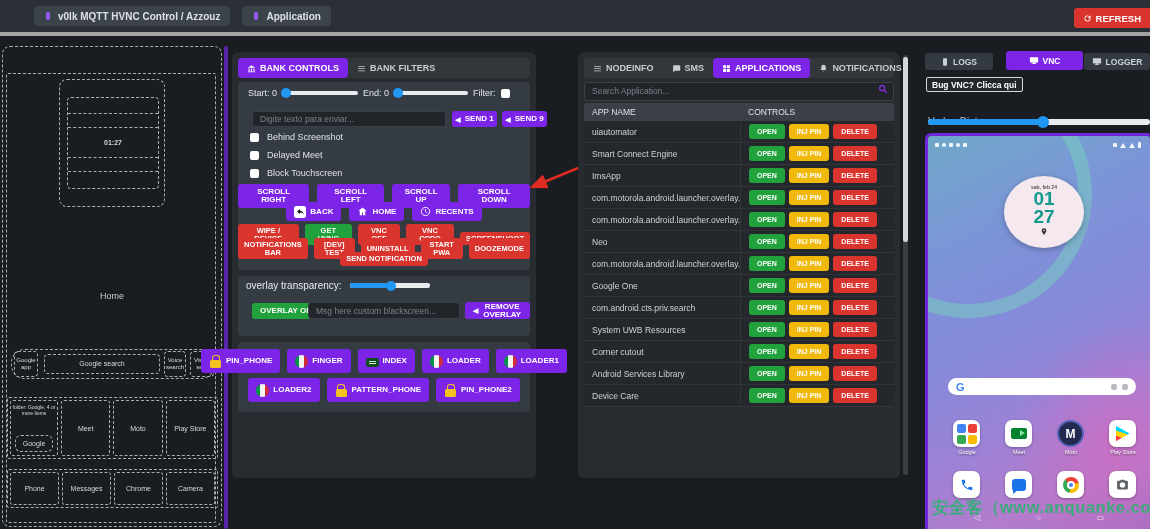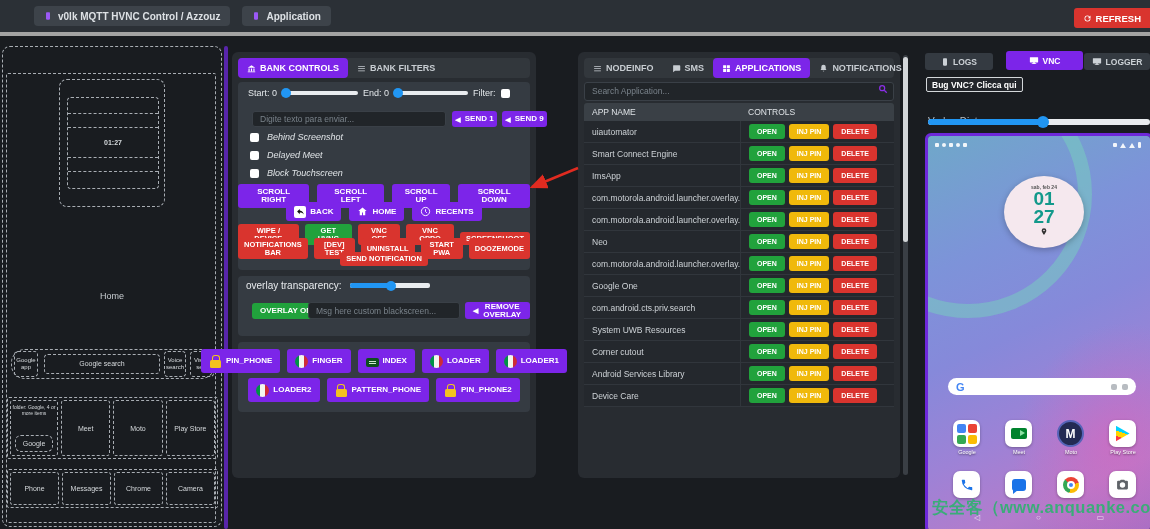--- a/index.html
+++ b/index.html
@@ -88,21 +88,21 @@
   .checkbox { width:9px; height:9px; background:#fff; border-radius:2px; flex:0 0 auto; cursor:pointer; }
 
   .text-input { background:#212529; border:1px solid #3a4047; border-radius:3px;
     color:#aab1b7; font-size:8.5px; padding:0 7px; font-family:inherit; }
   .text-input::placeholder { color:#79828a; }
   #bank-text { position:absolute; left:14px; top:29px; width:194px; height:16px; }
   #send1 { position:absolute; left:214px; top:29px; width:45px; height:16px; font-size:8px; }
   #send2 { position:absolute; left:264px; top:29px; width:45px; height:16px; font-size:8px; }
 
   .chk-col { position:absolute; left:12px; top:50px; display:flex; flex-direction:column; gap:8px; }
-  .chk-row { display:flex; align-items:center; gap:8px; font-size:9px; color:#dfe3e6; cursor:pointer;font-style:italic; }
+  .chk-row { display:flex; align-items:center; gap:8px; font-size:9px; color:#dfe3e6; cursor:pointer; }
 
   .scroll-row { position:absolute; left:0; right:0; top:102px; display:flex; justify-content:center; gap:8px; }
   .scroll-row .btn { font-size:8px; padding:4px 7px; }
   .nav-row { position:absolute; left:0; right:0; top:120px; display:flex; justify-content:center; gap:8px; }
   .nav-row .btn { font-size:8px; padding:3px 8px; height:19px; }
   .ico-tile { width:12px; height:12px; background:#fff; border-radius:2px;
     display:flex; align-items:center; justify-content:center; }
 
   .action-row { position:absolute; left:0; right:0; display:flex; justify-content:center; gap:6px; }
   #act1 { top:142px;align-items:flex-end; } #act2 { top:156px; } #act3 { top:170px; }

